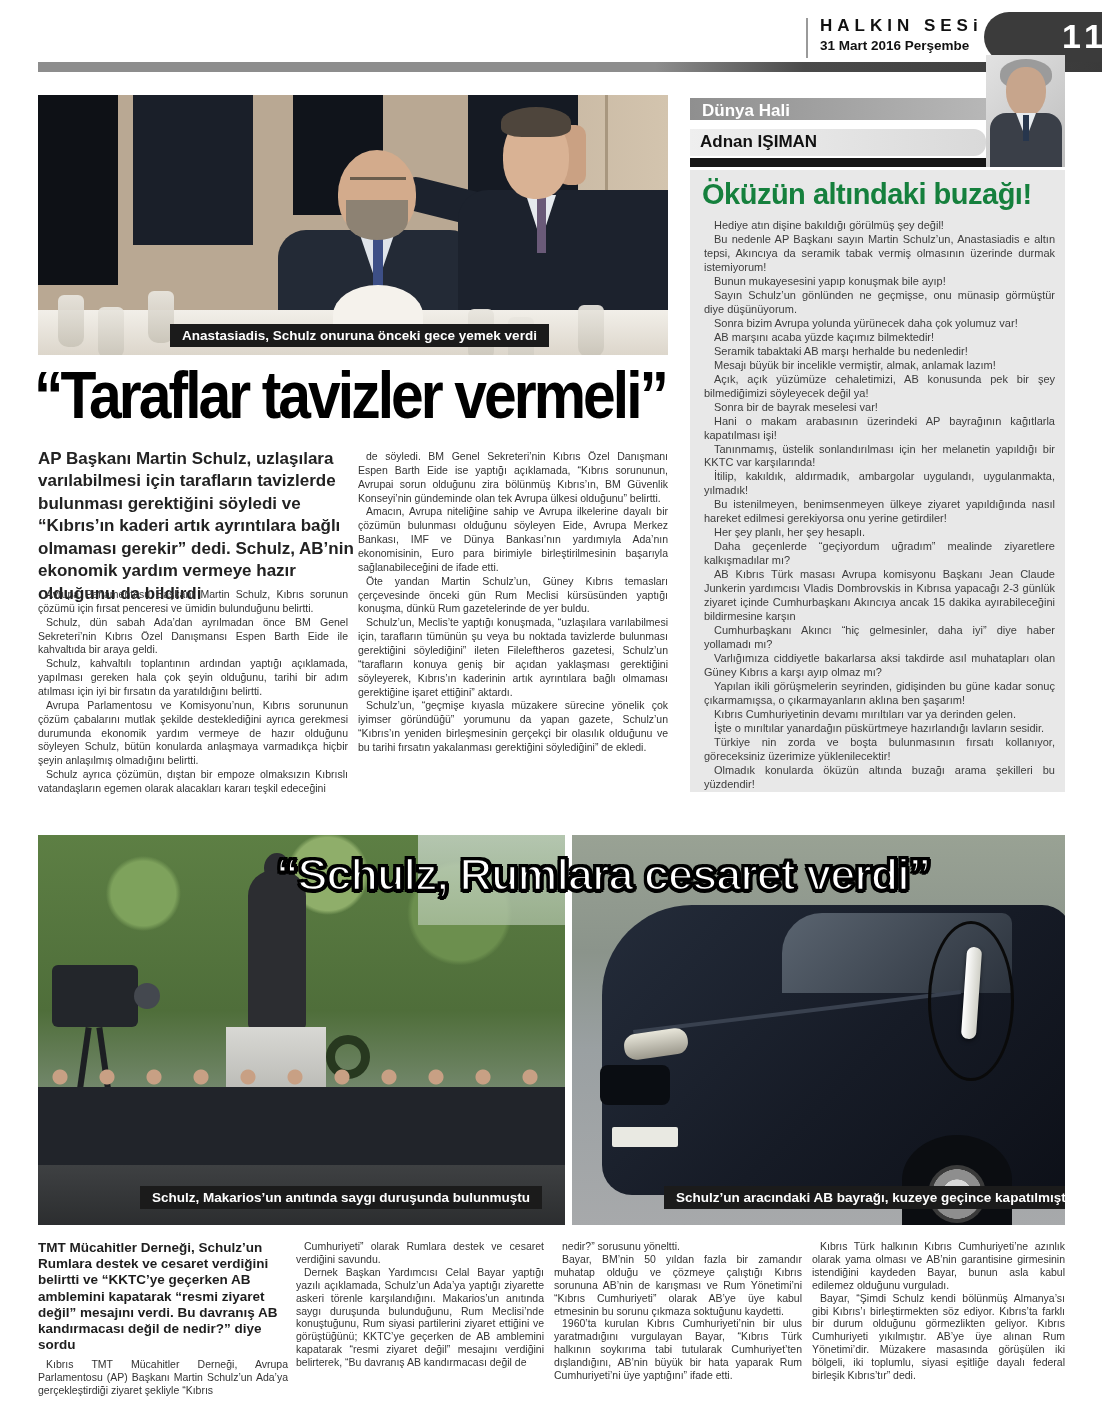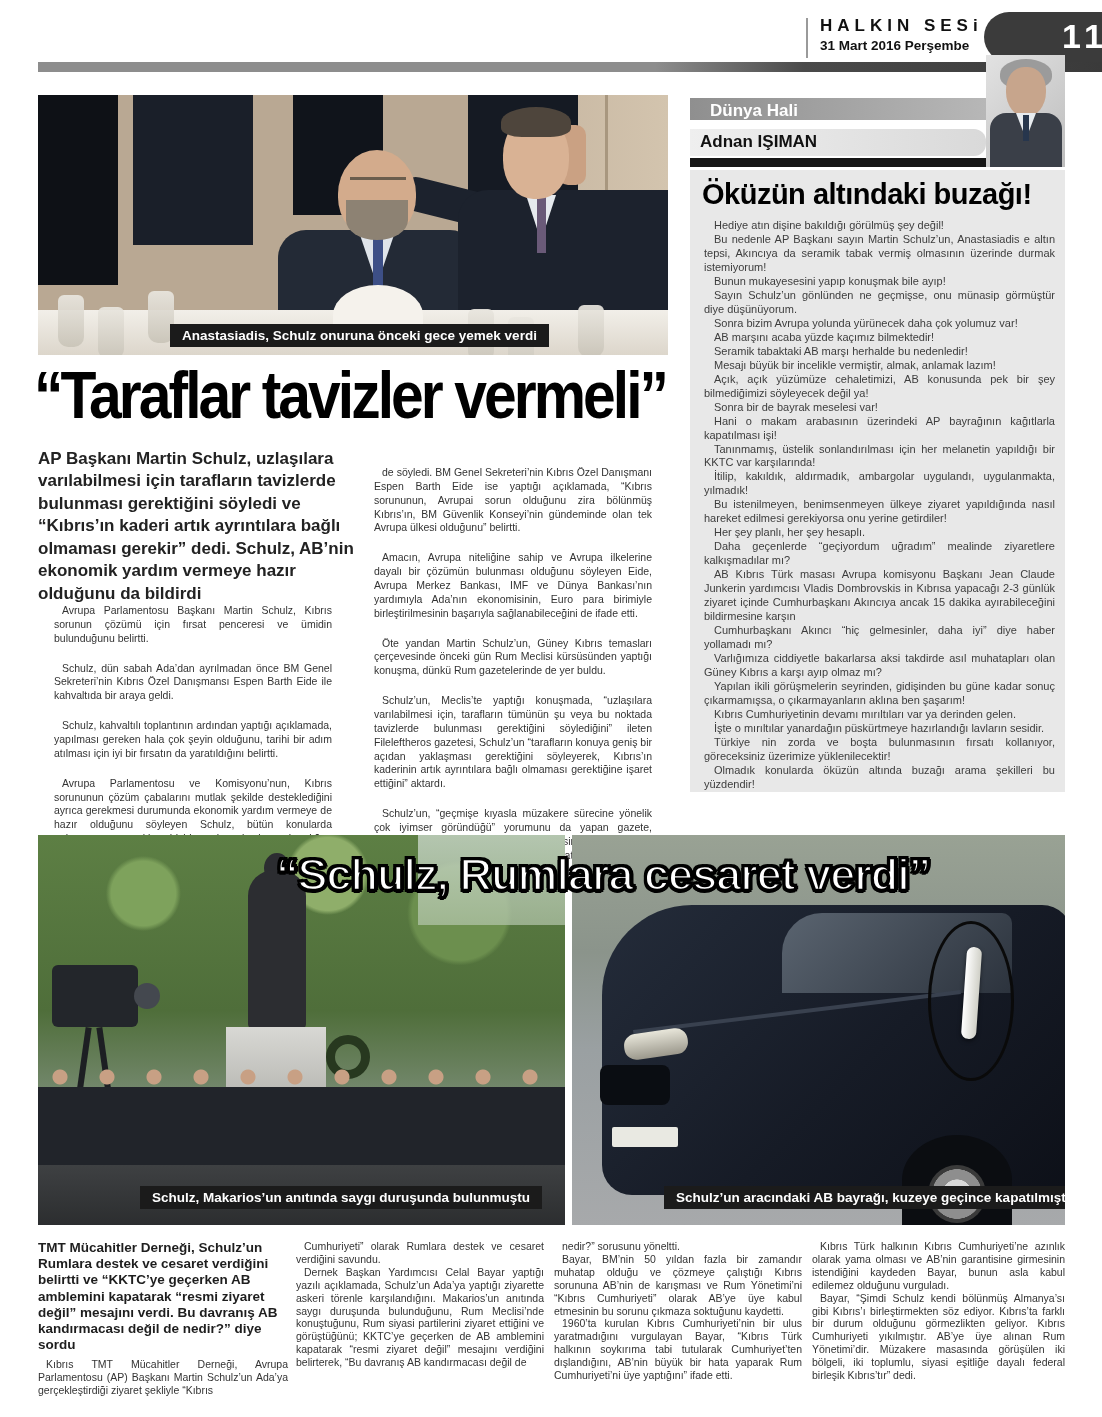--- a/index.html
+++ b/index.html
@@ -17,34 +17,34 @@
   .masthead-divider { left:0; top:2px; width:2px; height:40px; background:#9a9a9a; }
   .masthead-title { left:14px; top:0; font-size:17px; font-weight:bold; letter-spacing:5px; color:#111; white-space:nowrap; }
   .masthead-date { left:14px; top:22px; font-size:13.5px; font-weight:bold; color:#111; white-space:nowrap; }
   .page-tab { left:984px; top:12px; width:118px; height:50px; background:#3b3b3b;
     border-radius:25px 0 0 25px; color:#fff; }
   .page-num { left:40px; top:5px; font-size:34px; font-weight:bold; letter-spacing:5px; color:#ffffff;margin-left:38px; }
 
   
   .sec-bar { left:690px; top:98px; width:296px; height:22px;
     background:linear-gradient(to right,#8f8f8f,#b7b7b7); color:#fff;
-    font-size:17px; font-weight:bold; padding:3px 0 0 20px; }
+    font-size:17px; font-weight:bold; padding:3px 0 0 12px; }
   .author-bar { left:690px; top:129px; width:296px; height:27px;
     background:linear-gradient(to right,#efefef,#d9d9d9); color:#111;
     font-size:17px; font-weight:bold; padding:3px 0 0 10px; border-radius:0 12px 12px 0; }
   .opinion-black-bar { left:690px; top:158px; width:375px; height:9px; background:#161616; }
   .author-photo { left:986px; top:55px; width:79px; height:112px; background:#d9d9d9; overflow:hidden; }
   .ap-bg { left:0; top:0; width:79px; height:112px; background:linear-gradient(135deg,#e2e2e2,#bdbdbd); }
   .ap-hair { left:14px; top:4px; width:52px; height:30px; background:#9b9b9b; border-radius:50% 50% 40% 40%; }
   .ap-face { left:20px; top:12px; width:40px; height:50px; background:#c7a58c; border-radius:45% 45% 50% 50%; }
   .ap-suit { left:4px; top:58px; width:72px; height:54px; background:#3a3f48; border-radius:16px 16px 0 0; }
   .ap-shirt { left:30px; top:58px; width:20px; height:26px; background:#e8ecf0; clip-path:polygon(0 0,100% 0,50% 100%); }
   .ap-tie { left:37px; top:60px; width:6px; height:26px; background:#27364d; }
   .opinion-panel { left:690px; top:170px; width:375px; height:622px; background:#e8e8e8; overflow:hidden; }
-  .opinion-title { padding:8px 12px 4px 12px; font-size:29px; font-weight:bold; letter-spacing:-0.5px; color:#000000; }
+  .opinion-title { padding:8px 12px 4px 12px; font-size:29px; font-weight:bold; letter-spacing:-0.5px; color:#15803d; }
   .opinion-body { padding:4px 10px 0 14px; }
   .opinion-body p { margin:0; font-size:11px; line-height:1.27; text-align:justify; text-indent:10px; color:#3d3d3d; }
 
   
   .dinner-photo { left:38px; top:95px; width:630px; height:260px; background:#b9a893; overflow:hidden; }
   .dp-wall { right:0; top:0; width:190px; height:260px; background:linear-gradient(to right,#c3b29d,#d3c4ae); }
   .dp-wall-line { right:60px; top:0; width:3px; height:200px; background:#a8977f; }
   .dp-suit1 { left:0; top:0; width:80px; height:190px; background:#0e1116; }
   .dp-suit2 { left:95px; top:0; width:120px; height:150px; background:#1a1f29; }
   .dp-suit3 { left:255px; top:0; width:90px; height:120px; background:#10141b; }
@@ -65,21 +65,21 @@
   .dp-table { left:0; top:215px; width:630px; height:45px; background:linear-gradient(to bottom,#f2efe9,#dcd6cb); }
   .dp-dome { left:295px; top:190px; width:90px; height:60px; background:#f5f2ec; border-radius:50% 50% 8px 8px; }
   .dp-glass { background:linear-gradient(to bottom,#e9e6df,#c9c4b8); width:26px; height:52px; border-radius:6px 6px 10px 10px; opacity:.92; }
   .dp-caption { left:132px; top:229px; background:#1b1b1b; color:#fff; font-size:13.5px; font-weight:bold; padding:4px 12px; white-space:nowrap; }
 
   
   .main-headline { left:34px; top:356px; width:640px; font-size:60px; font-weight:bold;
     letter-spacing:-3px; color:#000; white-space:nowrap; transform:scale(0.98,1.12); transform-origin:left top; }
   .main-lead { left:38px; top:448px; width:318px; font-size:17px; font-weight:bold; line-height:1.32; color:#222; }
   .main-col { width:310px; }
-  .main-col p { margin:16px; font-size:10.5px; line-height:1.32; text-align:justify; text-indent:8px; color:#333; }
+  .main-col p { margin:0; font-size:10.5px; line-height:1.32; text-align:justify; text-indent:8px; color:#333; }
   .main-col1 { left:38px; top:588px; }
   .main-col2 { left:358px; top:450px; }
 
   
   .strip { left:38px; top:835px; width:1027px; height:390px; }
   .statue-photo { left:0; top:0; width:527px; height:390px; overflow:hidden;
     background:radial-gradient(circle at 20% 15%,#7ea25c 0 6%,transparent 7%),
                radial-gradient(circle at 55% 10%,#8fae6a 0 8%,transparent 9%),
                radial-gradient(circle at 80% 20%,#6c8f4e 0 9%,transparent 10%),
                linear-gradient(to bottom,#5d7f44 0%,#4f6e3a 45%,#7b8d77 70%,#8d9589 100%); }

